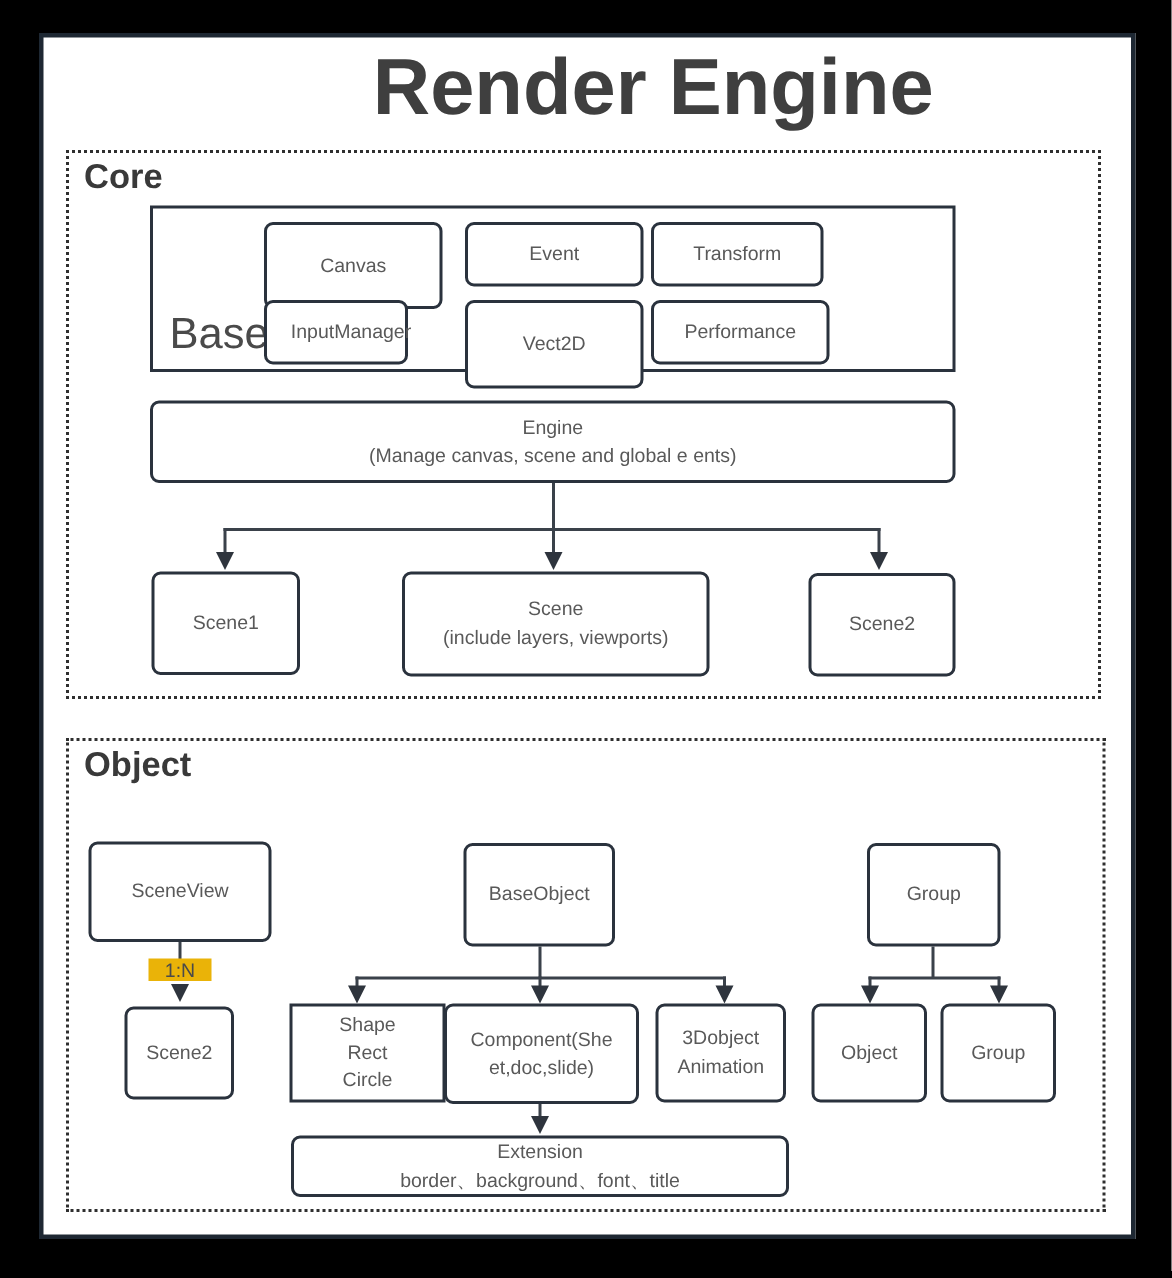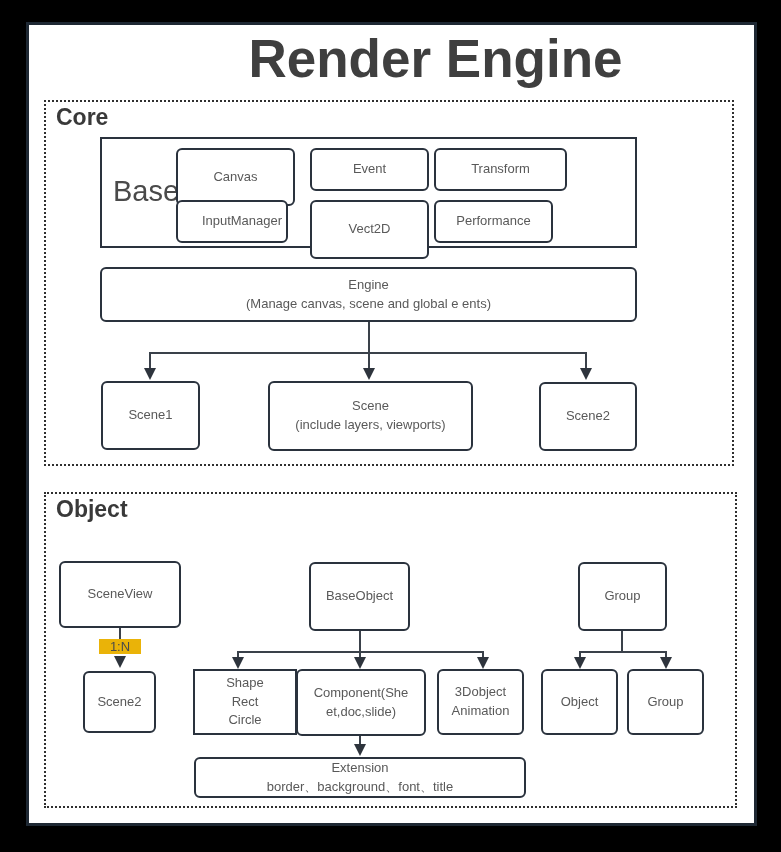--- a/index.html
+++ b/index.html
@@ -25,21 +25,21 @@
     font-size:23px; font-weight:bold; color:#393939;
   }
   .node {
     position:absolute; box-sizing:border-box;
     border:2px solid #2a323d; background:#fff;
     display:flex; flex-direction:column; justify-content:center; align-items:center;
     text-align:center; color:#595959; font-size:13px; line-height:1.45;
   }
   .r { border-radius:6px; }
   .base-label {
-    position:absolute; font-size:29px; color:#4a4a4a;
+    position:absolute; font-size:29px; color:#4a4a4a;margin-top:32px;
   }
   .vline { position:absolute; width:2px; background:#3a414a; }
   .hline { position:absolute; height:2px; background:#3a414a; }
   .ah {
     position:absolute; width:0; height:0;
     border-left:6px solid transparent; border-right:6px solid transparent;
     border-top:12px solid #2e343d;
   }
   .rel-label {
     position:absolute; font-size:13px; color:#4a4a4a; text-align:center;
@@ -59,24 +59,24 @@
 
   <div class="node" style="left:71px; top:112px; width:537px; height:111px;"></div>
   <div class="base-label" style="left:84px; top:150px;">Base</div>
 
   <div class="node r" style="left:147px; top:123px; width:119px; height:58px;">
     <div>Canvas</div>
   </div>
   <div class="node r" style="left:281px; top:123px; width:119px; height:43px;">
     <div>Event</div>
   </div>
-  <div class="node r" style="left:405px; top:123px; width:133px; height:43px;">
+  <div class="node r" style="left:405px; top:123px; width:115px; height:43px;">
     <div>Transform</div>
   </div>
-  <div class="node r" style="left:147px; top:175px; width:112px; height:43px;padding-left:20px;">
+  <div class="node r" style="left:147px; top:175px; width:96px; height:43px;padding-left:20px;">
     <div>InputManager</div>
   </div>
   <div class="node r" style="left:281px; top:175px; width:119px; height:59px;">
     <div>Vect2D</div>
   </div>
   <div class="node r" style="left:71px; top:242px; width:537px; height:55px;">
     <div>Engine</div>
     <div>(Manage canvas, scene and global e ents)</div>
   </div>
 

